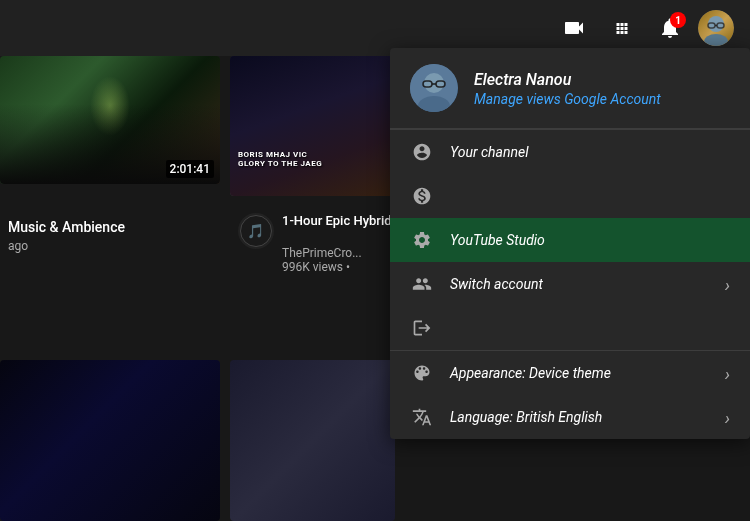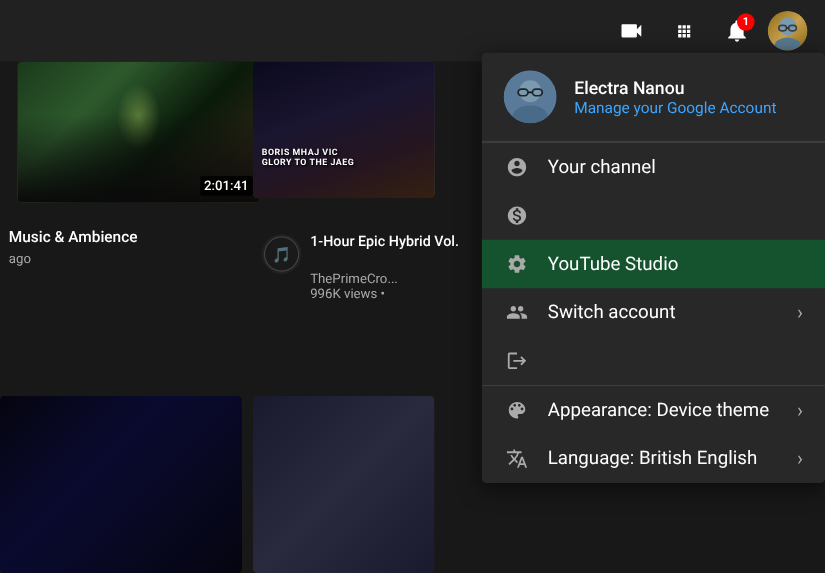--- a/index.html
+++ b/index.html
@@ -76,42 +76,41 @@
     .thumb-area {
       position: absolute;
       border-radius: 4px;
       overflow: hidden;
       background: #333;
     }
 
     .thumb1 {
       top: 56px; left: 0; width: 220px; height: 128px;
       background: linear-gradient(135deg, #1a3a1a 0%, #2d5a2d 30%, #0a1a0a 60%, #3d2a1a 100%);
-      margin-left: 16px;
     }
 
     .thumb2 {
-      top: 56px; left: 230px; width: 165px; height: 124px;
+      top: 56px; left: 230px; width: 165px; height: 140px;
       background: linear-gradient(160deg, #1a1a2e 0%, #2a2a4e 40%, #3a3a3e 70%, #4a4040 100%);
     }
 
     .thumb-duration {
       position: absolute;
       bottom: 6px; right: 6px;
       background: rgba(0,0,0,0.85);
       color: #fff;
       font-size: 12px;
       padding: 2px 4px;
       border-radius: 2px;
       font-weight: 500;
     }
 
     .video-info {
       position: absolute;
-      top: 200px; left: 0;
+      top: 211px; left: 0;
       color: #fff;
       padding: 8px;
     }
 
     .video-title-1 {
       font-size: 14px;
       font-weight: 500;
       color: #fff;
       margin-bottom: 4px;
     }
@@ -179,26 +178,27 @@
     .thumb4 {
       top: 360px; left: 230px; width: 165px; height: 161px;
       background: linear-gradient(135deg, #1a1a1a 0%, #2a2a2a 50%, #1a1a1a 100%);
     }
 
     
     .dropdown-menu {
       position: absolute;
       top: 48px;
       right: 0;
-      width: 312px;
+      width: 360px;
       background: #282828;
       border-radius: 4px;
       box-shadow: 0 4px 20px rgba(0,0,0,0.6);
       z-index: 100;
       overflow: hidden;
+      font-style: italic;
     }
 
     .menu-profile {
       display: flex;
       align-items: center;
       gap: 16px;
       padding: 16px 20px;
       border-bottom: 1px solid #3d3d3d;
     }
 
@@ -255,21 +255,21 @@
       color: #aaa;
       flex-shrink: 0;
     }
 
     .menu-item-icon svg {
       width: 20px; height: 20px;
       fill: #aaa;
     }
 
     .menu-item-text {
-      font-size: 17px;
+      font-size: 14px;
       color: #fff;
       flex: 1;
     }
 
     .menu-item-arrow {
       color: #aaa;
       font-size: 18px;
     }
 
     
@@ -388,21 +388,21 @@
         <circle cx="24" cy="19" r="10" fill="#7a9ab0"></circle>
         <ellipse cx="24" cy="42" rx="16" ry="10" fill="#4a6a8a"></ellipse>
 
         <rect x="13" y="17" width="9" height="6" rx="3" fill="none" stroke="#1a1a1a" stroke-width="1.5" opacity="0.9"></rect>
         <rect x="26" y="17" width="9" height="6" rx="3" fill="none" stroke="#1a1a1a" stroke-width="1.5" opacity="0.9"></rect>
         <line x1="22" y1="20" x2="26" y2="20" stroke="#1a1a1a" stroke-width="1.5"></line>
       </svg>
     </div>
     <div class="menu-user-info">
       <span class="menu-user-name">Electra Nanou</span>
-      <span class="menu-manage-link">Manage your Google Account</span>
+      <span class="menu-manage-link">Manage views Google Account</span>
     </div>
   </div>
 
   <div class="menu-divider"></div>
 
   <div class="menu-item">
     <div class="menu-item-icon">
       <svg viewBox="0 0 24 24" fill="#aaa">
         <path d="M12 2C6.48 2 2 6.48 2 12s4.48 10 10 10 10-4.48 10-10S17.52 2 12 2zm0 3c1.66 0 3 1.34 3 3s-1.34 3-3 3-3-1.34-3-3 1.34-3 3-3zm0 14.2c-2.5 0-4.71-1.28-6-3.22.03-1.99 4-3.08 6-3.08 1.99 0 5.97 1.09 6 3.08-1.29 1.94-3.5 3.22-6 3.22z"></path>
       </svg>

